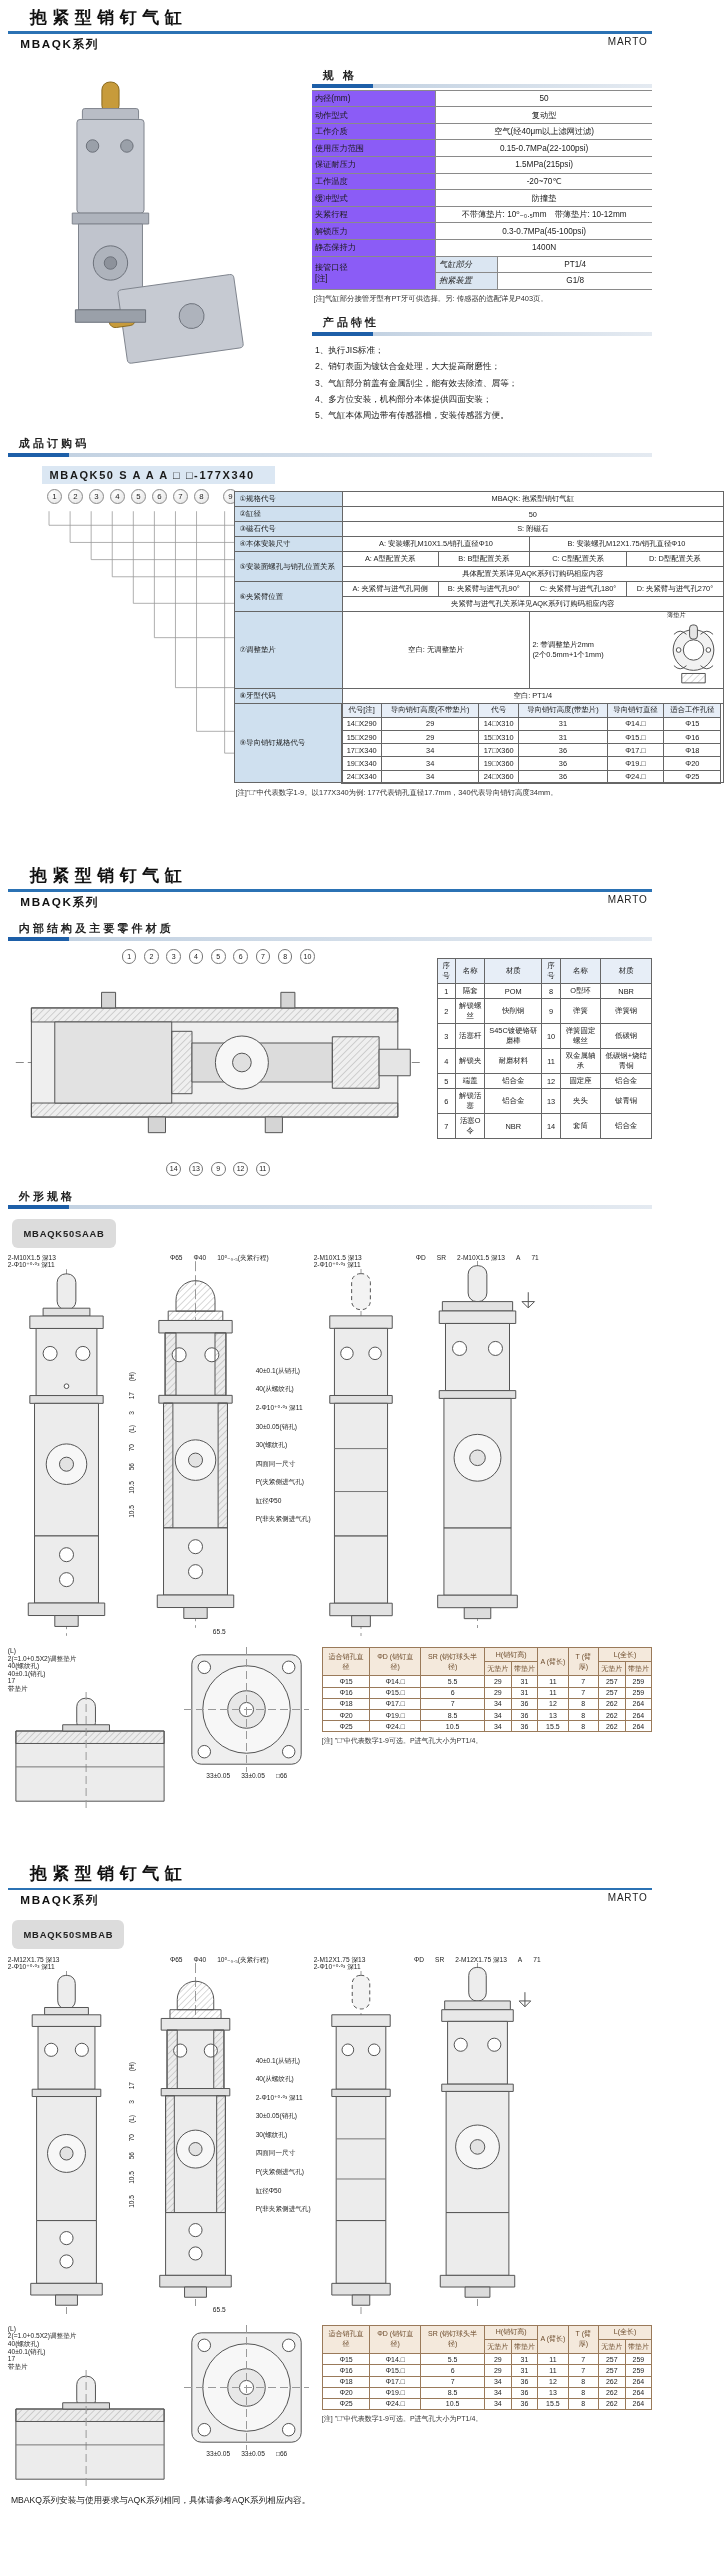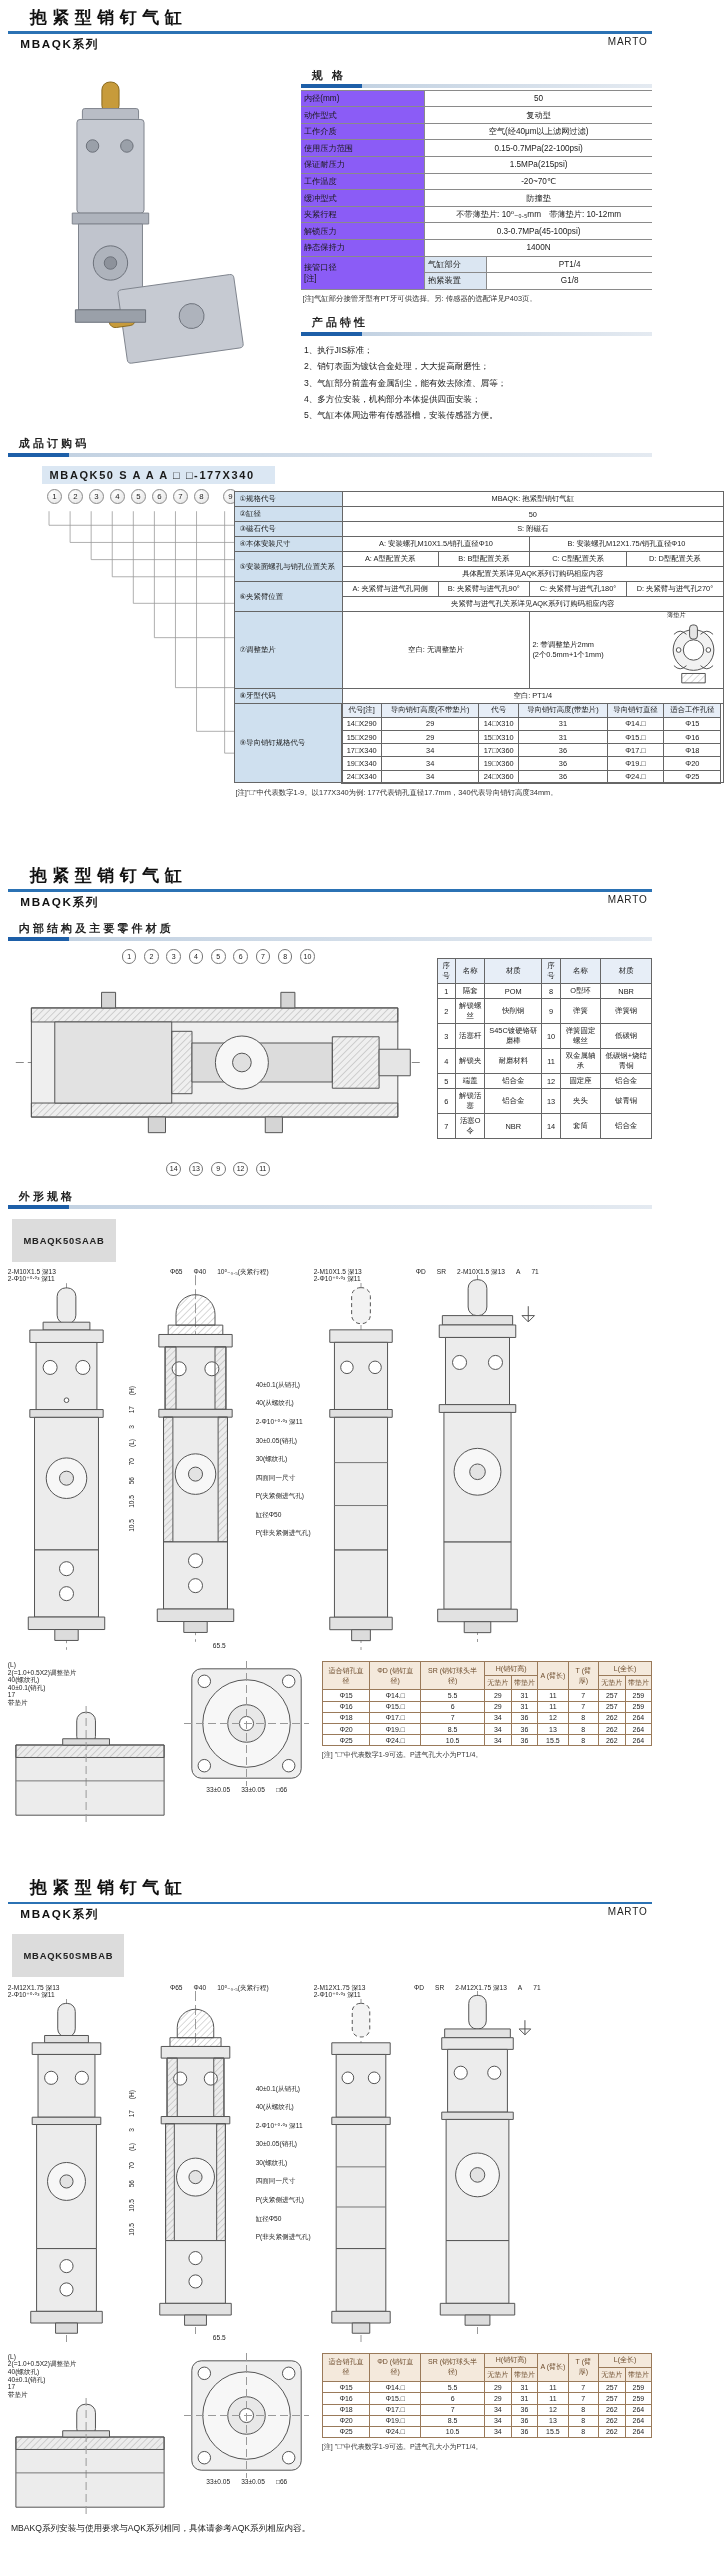--- a/index.html
+++ b/index.html
@@ -13,30 +13,30 @@
   .pbrand{position:absolute;right:4.7px;bottom:4.7px;font-size:10px;letter-spacing:0.8px;color:#222;}
   .prule{height:2.3px;background:#2b72b4;margin-top:2.3px;}
   .pseries{font-size:11.7px;font-weight:bold;letter-spacing:1.6px;margin:3.1px 0 0 12.5px;color:#111;}
 
   
   .sec-h{margin:11px 0 1.6px 0;}
   .sec-h .t{font-size:11px;font-weight:bold;letter-spacing:3.1px;color:#222;padding-left:11px;}
   .sec-h .bar{height:3.9px;margin-top:1.6px;background:linear-gradient(to right,#1d5fa8 0,#1d5fa8 61px,#c3d2e2 61px,#e4eaf1 100%);}
 
   
-  .p1-body{display:flex;}
+  .p1-body{display:flex;gap:11px;}
   .p1-photo{width:293px;flex:0 0 auto;padding-top:11px;}
   .p1-right{flex:1;}
 
   table{border-collapse:collapse;}
   
   .spectab{width:100%;font-size:8.2px;}
   .spectab td{border-top:0.8px solid #8a8a8a;border-bottom:0.8px solid #8a8a8a;padding:2.3px 3.1px;}
   .spectab td.lab{background:#8b5cf6;width:117px;border-right:0.8px solid #8a8a8a;margin-top:43px;}
-  .spectab td.sub{background:#dbe6f2;width:55px;border-right:0.8px solid #8a8a8a;}
+  .spectab td.sub{background:#dbe6f2;width:55px;border-right:0.8px solid #8a8a8a;font-style:italic;}
   .spectab td.val{text-align:center;}
   .note{font-size:7.4px;color:#333;margin:4.7px 0 0 1.6px;}
 
   
   .featlist{list-style:none;margin:6.2px 0 0 3.1px;padding:0;font-size:8.6px;line-height:1.9;}
 
   
   .ordering{position:relative;margin-top:12.5px;min-height:375px;}
   .codebox{display:inline-block;background:#dbe7f3;font-size:11px;font-weight:bold;letter-spacing:1.6px;padding:3.1px 20px 3.1px 7.8px;margin:7.8px 0 4.7px 34px;}
   .digits{position:relative;margin-left:39px;height:17px;width:203px;}
@@ -54,21 +54,21 @@
   
   .int-body{display:flex;gap:7.8px;margin-top:6.2px;}
   .int-draw{flex:0 0 421px;position:relative;border:0;}
   .callouts{display:flex;gap:7.8px;justify-content:center;margin:1.6px 0;}
   .callouts .ann{width:12.5px;height:12.5px;border:0.8px solid #777;border-radius:50%;display:flex;align-items:center;justify-content:center;font-size:7px;background:#fff;}
   .parttab{font-size:7.4px;flex:1;align-self:flex-start;margin-top:11px;}
   .parttab th,.parttab td{border:0.8px solid #666;padding:2px 2.3px;text-align:center;font-weight:normal;}
   .parttab th{background:#e7eef7;}
 
   
-  .modeltag{display:inline-block;background:#dcdcdc;color:#222;font-size:9.4px;font-weight:bold;letter-spacing:0.8px;padding:16px 11px;margin:7.8px 0 6.2px 4.7px;}
+  .modeltag{display:inline-block;background:#dcdcdc;color:#222;font-size:9.4px;font-weight:bold;letter-spacing:0.8px;padding:9px 11px;margin:7.8px 0 6.2px 4.7px;border-radius:6px;}
   .views{display:flex;align-items:flex-start;gap:3.1px;}
   .view{position:relative;display:flex;flex-direction:column;align-items:center;}
   .view .sides{display:flex;align-items:center;gap:1.6px;}
   .labcol{display:flex;flex-direction:column;gap:11px;max-width:67px;}
   .labcol .ann,.labrow .ann,.anns .ann{font-size:6.6px;color:#222;line-height:1.15;}
   .labrow{display:flex;gap:11px;justify-content:center;flex-wrap:wrap;}
   .vert .ann{writing-mode:vertical-rl;transform:rotate(180deg);}
   .bottomrow{display:flex;gap:12.5px;align-items:flex-start;margin-top:11px;}
   .dimtab{font-size:7px;}
   .dimtab th,.dimtab td{border:0.8px solid #9a7a5a;padding:1.6px 2.3px;text-align:center;font-weight:normal;color:#222;}

